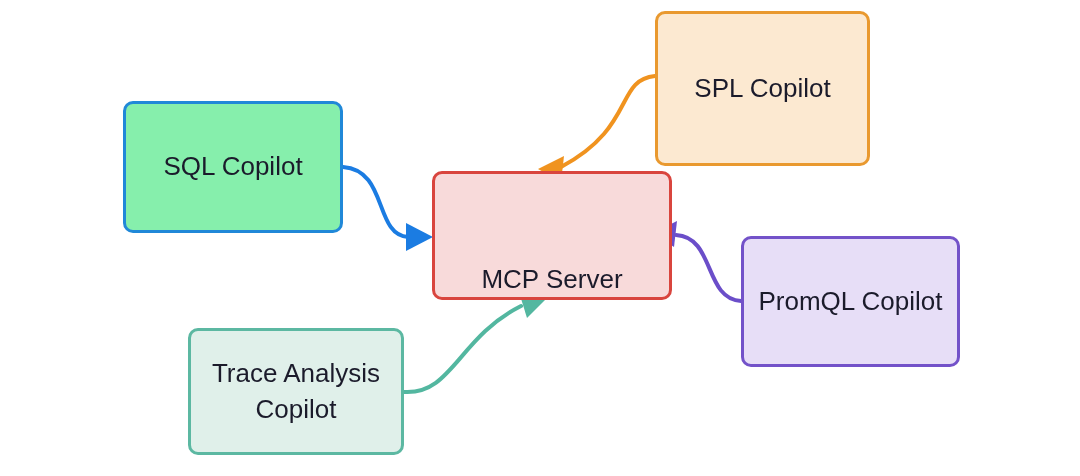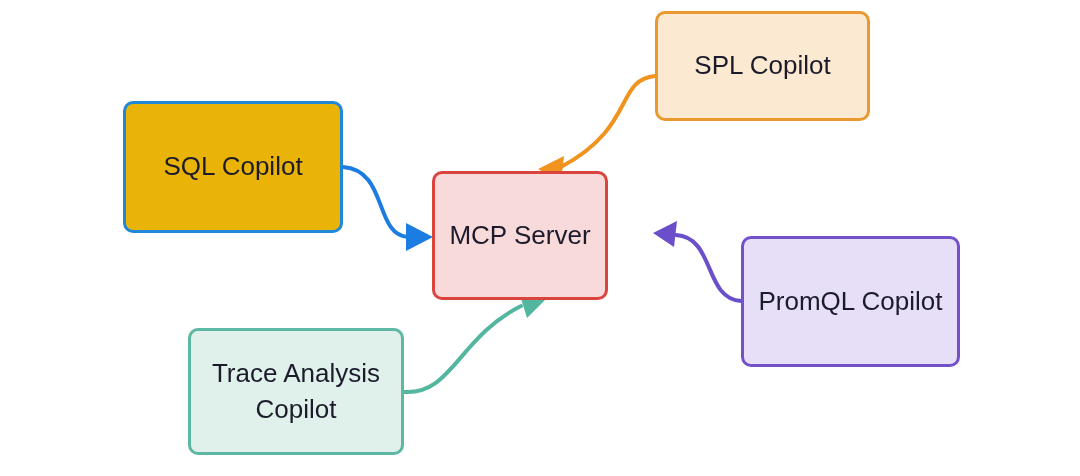--- a/index.html
+++ b/index.html
@@ -34,22 +34,22 @@
     border-radius: 10px;
     display: flex;
     align-items: center;
     justify-content: center;
     text-align: center;
     font-size: 26px;
     line-height: 1.35;
     padding: 0 12px;
   }
   .node-sql    { left: 123px; top: 101px; width: 220px; height: 132px; }
-  .node-spl    { left: 655px; top: 11px;  width: 215px; height: 110px; }
-  .node-mcp    { left: 432px; top: 171px; width: 176px; height: 129px; }
+  .node-spl    { left: 655px; top: 11px;  width: 215px; height: 155px; }
+  .node-mcp    { left: 432px; top: 171px; width: 240px; height: 129px; align-items: flex-end; }
   .node-promql { left: 741px; top: 236px; width: 219px; height: 131px; }
   .node-trace  { left: 188px; top: 328px; width: 216px; height: 127px; }
 </style>
 </head>
 <body>
 
 <div class="canvas" style="background-color: rgb(255, 255, 255); color: rgb(27, 27, 43);">
 
   <svg class="edges-layer" width="1080" height="476" viewBox="0 0 1080 476" xmlns="http://www.w3.org/2000/svg">
 
@@ -59,21 +59,21 @@
     <path d="M655,76 C615,80 636,127 561,167" style="stroke: rgb(240, 147, 31);"></path>
     <polygon points="538,169 564,156 561,182" style="fill: rgb(240, 147, 31);"></polygon>
 
     <path d="M741,301 C704,299 715,237 676,235" style="stroke: rgb(107, 78, 201);"></path>
     <polygon points="653,233 677,221 674,247" style="fill: rgb(107, 78, 201);"></polygon>
 
     <path d="M404,392 C452,395 458,338 521,306" style="stroke: rgb(83, 183, 160);"></path>
     <polygon points="545,300 519,292 527,318" style="fill: rgb(83, 183, 160);"></polygon>
   </svg>
 
-  <div class="node node-sql" style="background-color: #eab308; border-color: rgb(32, 136, 216);">
+  <div class="node node-sql" style="background-color: #86efac; border-color: rgb(32, 136, 216);">
     <span>SQL Copilot</span>
   </div>
 
   <div class="node node-spl" style="background-color: rgb(252, 233, 209); border-color: rgb(233, 153, 47);">
     <span>SPL Copilot</span>
   </div>
 
   <div class="node node-mcp" style="background-color: rgb(248, 218, 218); border-color: rgb(217, 69, 62);">
     <span>MCP Server</span>
   </div>

